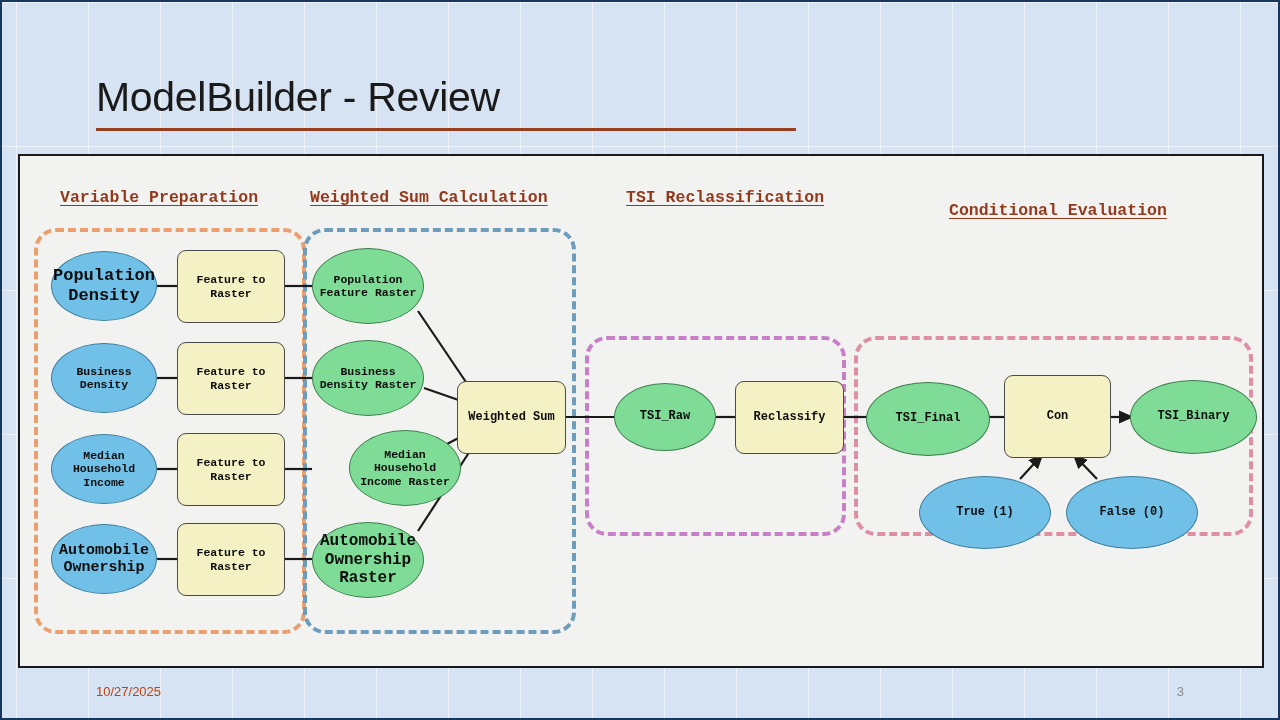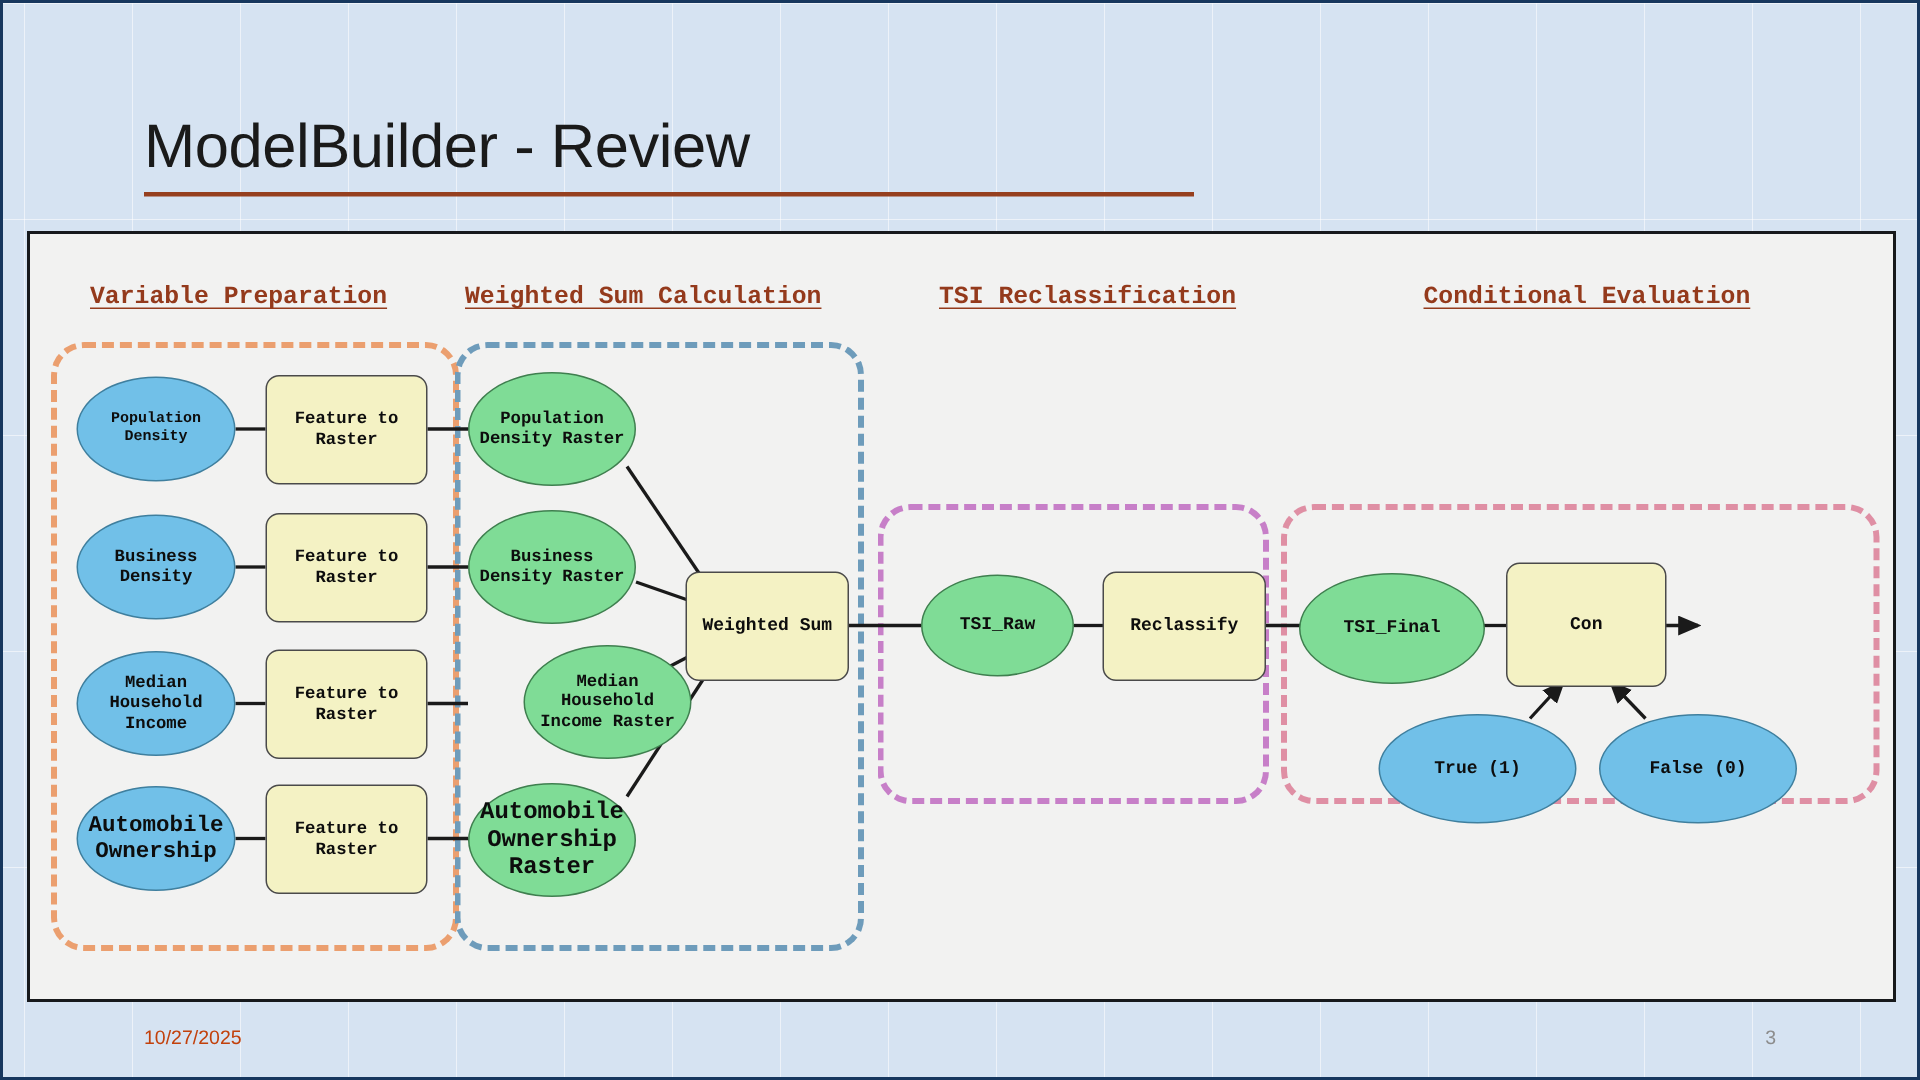--- a/index.html
+++ b/index.html
@@ -140,21 +140,21 @@
 <div id="title-block">
   <div id="page-title">ModelBuilder - Review</div>
   <div id="title-rule"></div>
 </div>
 
 <div id="content-panel">
 
   <div class="section-header" style="left:40px; top:32px;">Variable Preparation</div>
   <div class="section-header" style="left:290px; top:32px;">Weighted Sum Calculation</div>
   <div class="section-header" style="left:606px; top:32px;">TSI Reclassification</div>
-  <div class="section-header" style="left:929px; top:32px;">Conditional Evaluation</div>
+  <div class="section-header" style="left:929px; top:45px;">Conditional Evaluation</div>
 
   <div class="group-box group-orange" style="left:14px;  top:72px;  width:272px; height:406px;"></div>
   <div class="group-box group-steel" style="left:283px; top:72px;  width:273px; height:406px;"></div>
   <div class="group-box group-purple" style="left:565px; top:180px; width:261px; height:200px;"></div>
   <div class="group-box group-pink" style="left:834px; top:180px; width:399px; height:200px;"></div>
 
   <svg id="connectors" viewBox="0 0 1246 514" xmlns="http://www.w3.org/2000/svg">
     <defs>
       <marker id="arrowhead" markerWidth="7" markerHeight="7" refX="6" refY="3" orient="auto" markerUnits="strokeWidth">
         <path d="M0,0 L7,3 L0,6 z" fill="#1a1a1a"></path>
@@ -186,21 +186,21 @@
       <line x1="969" y1="261" x2="986" y2="261"></line>
 
       <line x1="1090" y1="261" x2="1112" y2="261" marker-end="url(#arrowhead)"></line>
 
       <line x1="1000" y1="323" x2="1022" y2="299" marker-end="url(#arrowhead)"></line>
 
       <line x1="1077" y1="323" x2="1054" y2="299" marker-end="url(#arrowhead)"></line>
     </g>
   </svg>
 
-  <div class="node oval-blue" style="left:31px; top:95px; width:106px; height:70px; font-size:10px;">
+  <div class="node oval-blue" style="left:31px; top:95px; width:106px; height:70px; font-size:17px;">
     <span>Population Density</span>
   </div>
   <div class="node oval-blue" style="left:31px; top:187px; width:106px; height:70px; font-size:11.5px;">
     <span>Business Density</span>
   </div>
   <div class="node oval-blue" style="left:31px; top:278px; width:106px; height:70px; font-size:11.5px;">
     <span>Median Household Income</span>
   </div>
   <div class="node oval-blue" style="left:31px; top:368px; width:106px; height:70px; font-size:15px;">
     <span>Automobile Ownership</span>
@@ -213,21 +213,21 @@
     <span>Feature to Raster</span>
   </div>
   <div class="node box-yellow" style="left:157px; top:277px; width:108px; height:73px; font-size:11.5px;">
     <span>Feature to Raster</span>
   </div>
   <div class="node box-yellow" style="left:157px; top:367px; width:108px; height:73px; font-size:11.5px;">
     <span>Feature to Raster</span>
   </div>
 
   <div class="node oval-green" style="left:292px; top:92px; width:112px; height:76px; font-size:11.5px;">
-    <span>Population Density Raster</span>
+    <span>Population Feature Raster</span>
   </div>
   <div class="node oval-green" style="left:292px; top:184px; width:112px; height:76px; font-size:11.5px;">
     <span>Business Density Raster</span>
   </div>
   <div class="node oval-green" style="left:292px; top:274px; width:112px; height:76px; font-size:11.5px;margin-left:37px;">
     <span>Median Household Income Raster</span>
   </div>
   <div class="node oval-green" style="left:292px; top:366px; width:112px; height:76px; font-size:16px;">
     <span>Automobile Ownership Raster</span>
   </div>
@@ -242,20 +242,23 @@
   <div class="node box-yellow" style="left:715px; top:225px; width:109px; height:73px; font-size:12px;">
     <span>Reclassify</span>
   </div>
 
   <div class="node oval-green" style="left:846px; top:226px; width:124px; height:74px; font-size:12px;">
     <span>TSI_Final</span>
   </div>
   <div class="node box-yellow" style="left:984px; top:219px; width:107px; height:83px; font-size:12px;">
     <span>Con</span>
   </div>
+  <div class="node oval-green" style="left:1110px; top:224px; width:127px; height:74px; font-size:12px;">
+    <span>TSI_Binary</span>
+  </div>
   <div class="node oval-blue" style="left:899px; top:320px; width:132px; height:73px; font-size:12px;">
     <span>True (1)</span>
   </div>
   <div class="node oval-blue" style="left:1046px; top:320px; width:132px; height:73px; font-size:12px;">
     <span>False (0)</span>
   </div>
 
 </div>
 
 <div id="footer-date">10/27/2025</div>

